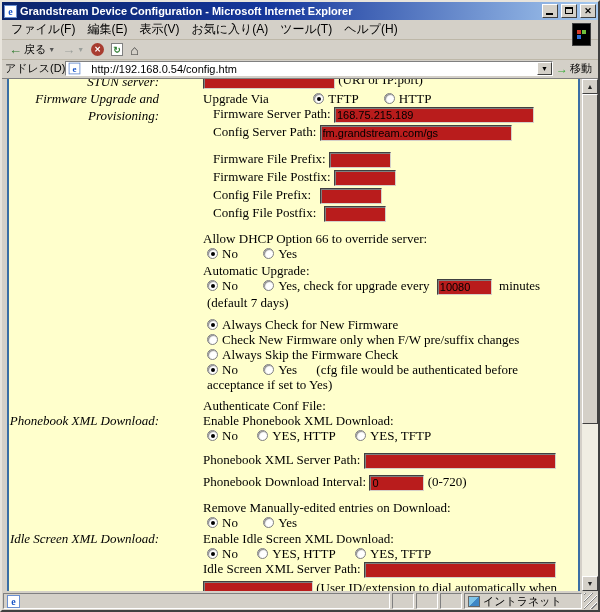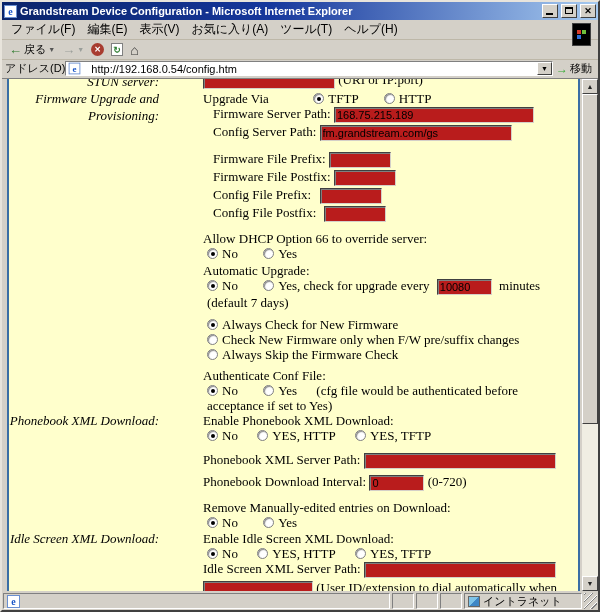--- a/index.html
+++ b/index.html
@@ -275,31 +275,31 @@
             <span class="rb"></span><span>Check New Firmware only when F/W pre/suffix changes</span>
           </span>
         </div>
         <div class="frow">
           <span class="flabel"></span>
           <span class="fbody ind2">
             <span class="rb"></span><span>Always Skip the Firmware Check</span>
           </span>
         </div>
 
-        <div class="frow" style="margin-top:6px">
-          <span class="flabel"></span>
-          <span class="fbody">Authenticate Conf File:</span>
-        </div>
         <div class="frow">
           <span class="flabel"></span>
           <span class="fbody ind2">
             <span class="opt"><span class="rb on"></span><span>No</span></span>
             <span class="opt-tight"><span class="rb"></span><span>Yes</span></span>
             <span>(cfg file would be authenticated before acceptance if set to Yes)</span>
           </span>
+        </div>
+        <div class="frow" style="margin-top:6px">
+          <span class="flabel"></span>
+          <span class="fbody">Authenticate Conf File:</span>
         </div>
 
         <div class="frow">
           <span class="flabel">Phonebook XML Download:</span>
           <span class="fbody">Enable Phonebook XML Download:</span>
         </div>
         <div class="frow">
           <span class="flabel"></span>
           <span class="fbody ind2">
             <span class="opt-tight"><span class="rb on"></span><span>No</span></span>

